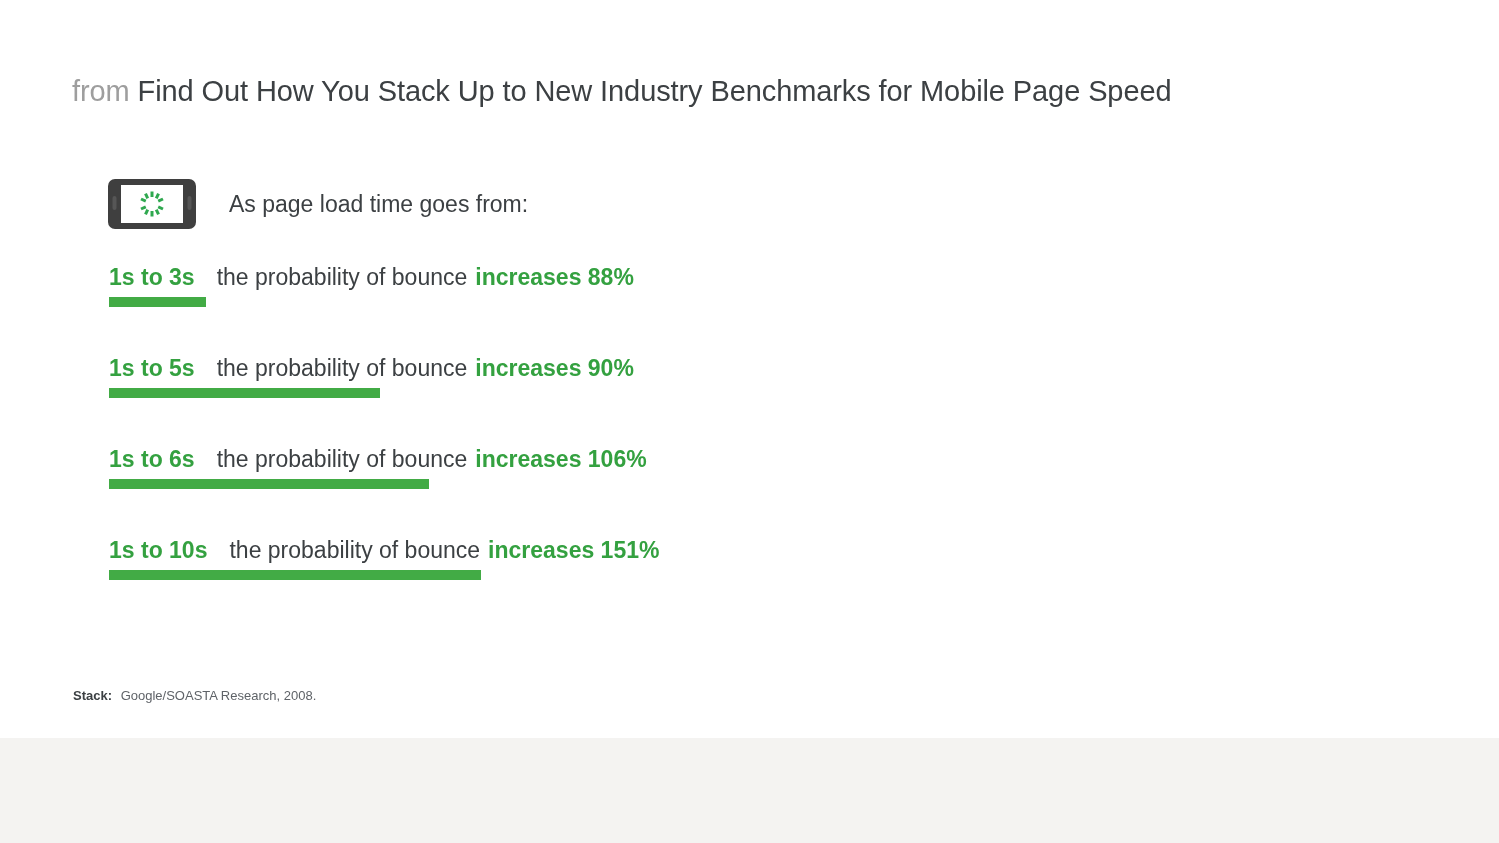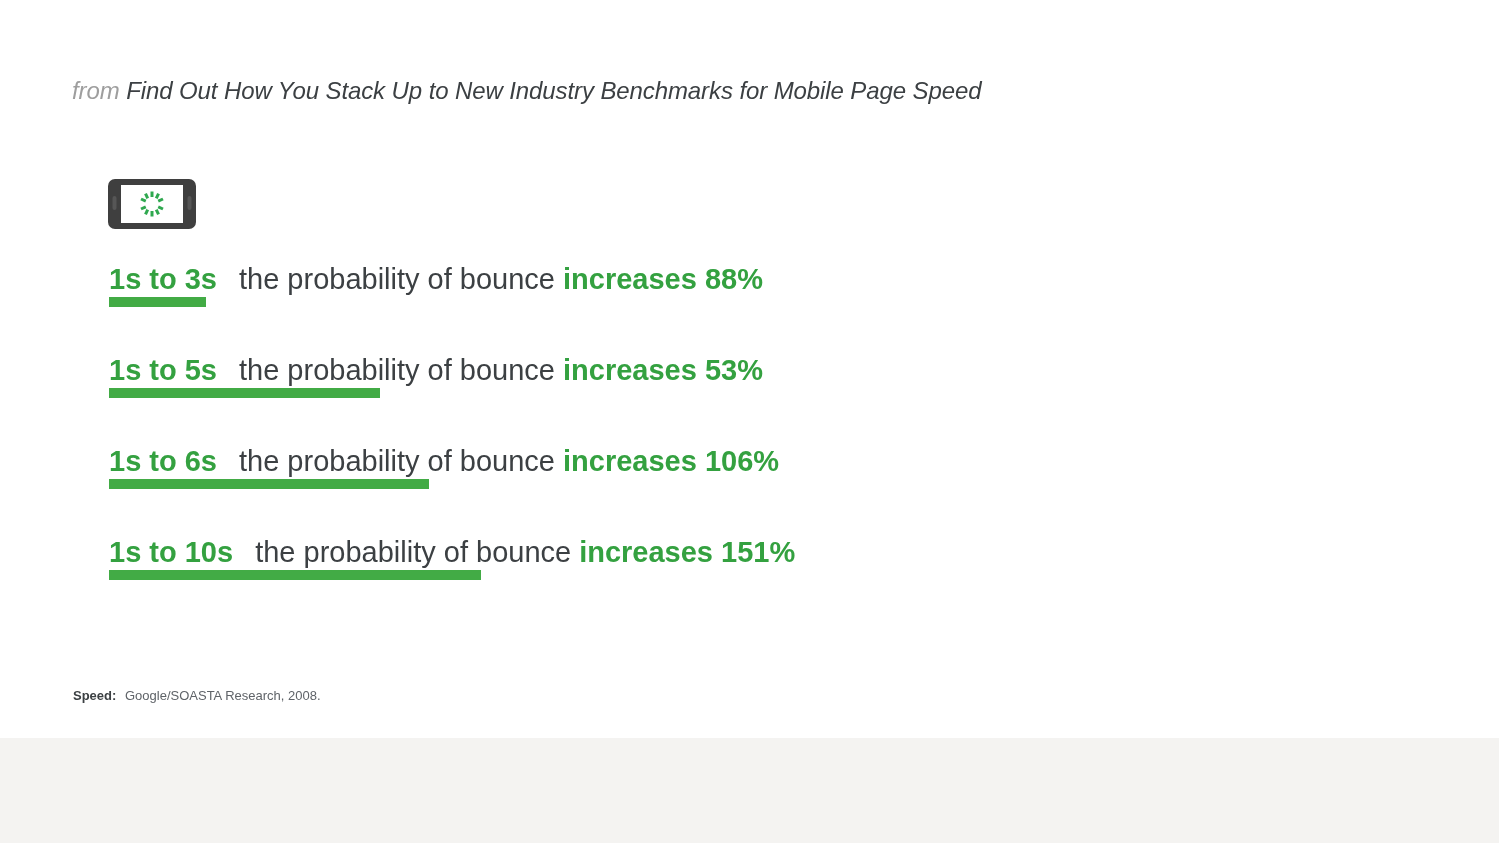--- a/index.html
+++ b/index.html
@@ -14,24 +14,23 @@
     overflow: hidden;
     position: relative;
   }
 
   
   .title-row {
     position: absolute;
     left: 72px;
     top: 72px;
     white-space: nowrap;
-    font-size: 24px;
+    font-size: 29px;
     line-height: 38px;
     letter-spacing: -0.1px;
-    font-style: italic;
   }
   .title-prefix {
     color: #9e9e9e;
     font-weight: 400;
   }
   .title-main {
     color: #3c4043;
     font-weight: 400;
   }
 
@@ -62,25 +61,25 @@
     left: 109px;
     top: 264px;
     width: 1000px;
   }
   .stat-row {
     position: relative;
     height: 91px;
   }
   .stat-line {
     white-space: nowrap;
-    font-size: 29px;
+    font-size: 23px;
     line-height: 26px;
     height: 30px;
     display: flex;
-    align-items: center;
+    align-items: flex-start;
   }
   .stat-range {
     color: #34a140;
     font-weight: bold;
     margin-right: 11px;
   }
   .stat-mid {
     color: #3c4043;
     font-weight: 400;
     margin-left: 11px;
@@ -149,40 +148,41 @@
         <line x1="56" y1="31" x2="51.2" y2="28.8"></line>
         <line x1="51.5" y1="36.4" x2="49.3" y2="31.6"></line>
         <line x1="45" y1="38.5" x2="45" y2="33"></line>
         <line x1="38.5" y1="36.4" x2="40.7" y2="31.6"></line>
         <line x1="34" y1="31" x2="38.8" y2="28.8"></line>
         <line x1="34" y1="21" x2="38.8" y2="23.2"></line>
         <line x1="38.5" y1="15.6" x2="40.7" y2="20.4"></line>
       </g>
     </svg>
   </span>
+  <span class="header-caption">As page load time goes from:</span>
 </div>
 
 <div class="stats">
 
   <div class="stat-row">
     <div class="stat-line">
       <span class="stat-range">1s to 3s</span>
       <span class="stat-mid">the probability of bounce</span>
       <span class="stat-increase">increases 88%</span>
     </div>
     <div class="bar-track">
       <div class="bar-fill" style="width: 97px;"></div>
     </div>
   </div>
 
   <div class="stat-row">
     <div class="stat-line">
       <span class="stat-range">1s to 5s</span>
       <span class="stat-mid">the probability of bounce</span>
-      <span class="stat-increase">increases 53%</span>
+      <span class="stat-increase">increases 90%</span>
     </div>
     <div class="bar-track">
       <div class="bar-fill" style="width: 271px;"></div>
     </div>
   </div>
 
   <div class="stat-row">
     <div class="stat-line">
       <span class="stat-range">1s to 6s</span>
       <span class="stat-mid">the probability of bounce</span>
@@ -200,20 +200,20 @@
       <span class="stat-increase">increases 151%</span>
     </div>
     <div class="bar-track">
       <div class="bar-fill" style="width: 372px;"></div>
     </div>
   </div>
 
 </div>
 
 <div class="source">
-  <span class="source-label">Speed:</span>
+  <span class="source-label">Stack:</span>
   <span>Google/SOASTA Research, 2008.</span>
 </div>
 
 <div class="footer">
   
   
 </div>
 
 </body></html>

